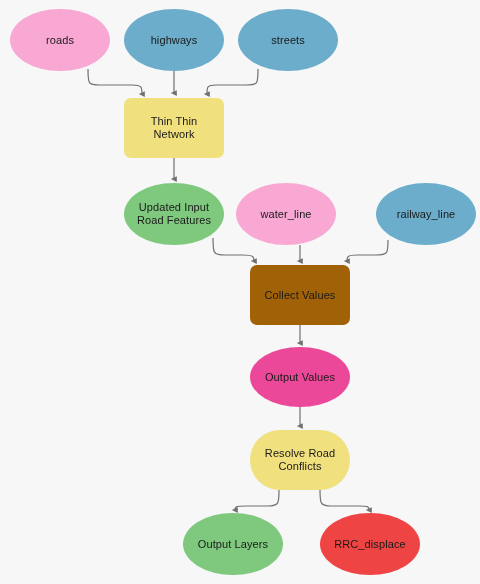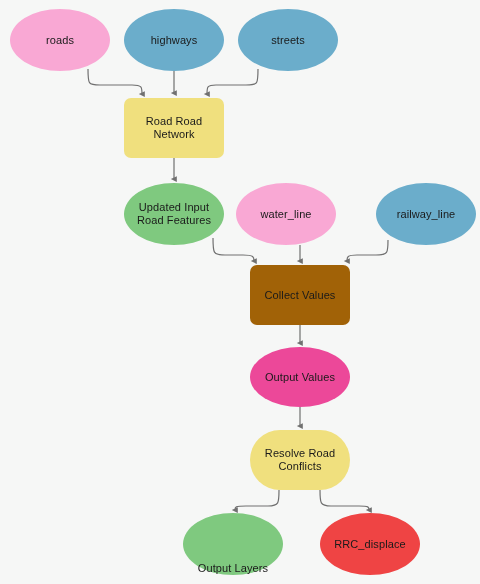--- a/index.html
+++ b/index.html
@@ -81,21 +81,21 @@
       <div class="node ellipse data-blue" style="left: 10px; top: 9px; width: 100px; height: 62px; background: #f9a8d4;">
         <span class="node-label">roads</span>
       </div>
       <div class="node ellipse data-blue" style="left: 124px; top: 9px; width: 100px; height: 62px; background: rgb(107, 173, 203);">
         <span class="node-label">highways</span>
       </div>
       <div class="node ellipse data-blue" style="left: 238px; top: 9px; width: 100px; height: 62px; background: rgb(107, 173, 203);">
         <span class="node-label">streets</span>
       </div>
       <div class="node rect tool-yellow" style="left: 124px; top: 98px; width: 100px; height: 60px; background: rgb(240, 224, 126);">
-        <span class="node-label">Road Road
+        <span class="node-label">Thin Thin
 Network</span>
       </div>
       <div class="node ellipse data-green" style="left: 124px; top: 183px; width: 100px; height: 62px; background: rgb(127, 201, 127);">
         <span class="node-label">Updated Input
 Road Features</span>
       </div>
       <div class="node ellipse data-blue" style="left: 236px; top: 183px; width: 100px; height: 62px; background: #f9a8d4;">
         <span class="node-label">water_line</span>
       </div>
       <div class="node ellipse data-blue" style="left: 376px; top: 183px; width: 100px; height: 62px; background: rgb(107, 173, 203);">
@@ -104,21 +104,21 @@
       <div class="node rect tool-yellow" style="left: 250px; top: 265px; width: 100px; height: 60px; background: #a16207;">
         <span class="node-label">Collect Values</span>
       </div>
       <div class="node ellipse data-green" style="left: 250px; top: 347px; width: 100px; height: 60px; background: #ec4899;">
         <span class="node-label">Output Values</span>
       </div>
       <div class="node rect tool-yellow" style="left: 250px; top: 430px; width: 100px; height: 60px; background: rgb(240, 224, 126); border-radius: 30px;">
         <span class="node-label">Resolve Road
 Conflicts</span>
       </div>
-      <div class="node ellipse data-green" style="left: 183px; top: 513px; width: 100px; height: 62px; background: rgb(127, 201, 127); align-items: flex-end;">
+      <div class="node ellipse data-green" style="left: 183px; top: 513px; width: 100px; height: 62px; background: rgb(127, 201, 127);">
         <span class="node-label">Output Layers</span>
       </div>
       <div class="node ellipse data-green" style="left: 320px; top: 513px; width: 100px; height: 62px; background: #ef4444;">
         <span class="node-label">RRC_displace</span>
       </div>
     </div>
 
 </div>
 
 </body></html>

